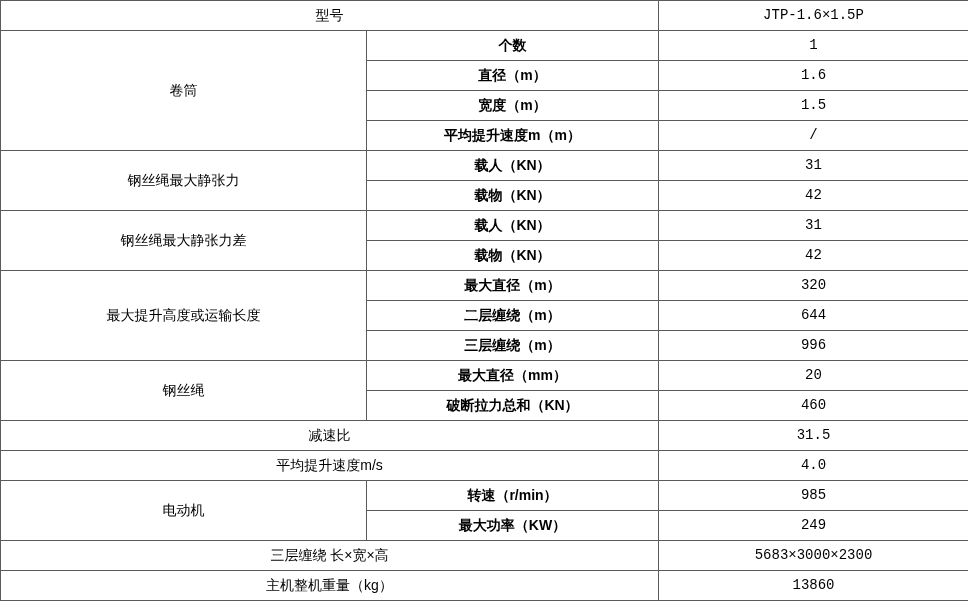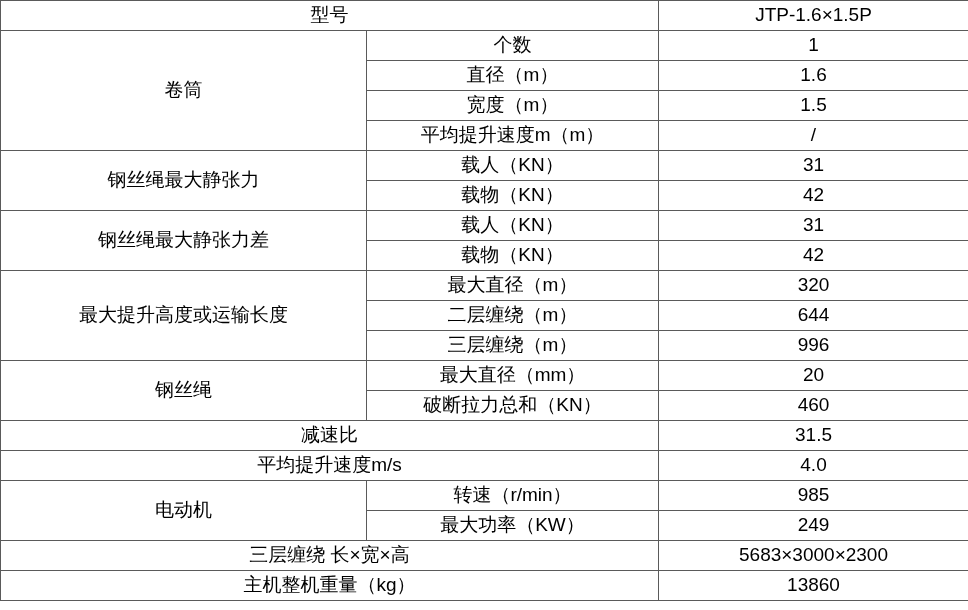--- a/index.html
+++ b/index.html
@@ -17,36 +17,37 @@
   #spec-table {
     border-collapse: collapse;
     width: 968px;
     table-layout: fixed;
     margin: 0;
   }
   #spec-table td {
     border: 1px solid #5a5a5a;
     text-align: center;
     vertical-align: middle;
-    font-size: 19px;
+    font-size: 14px;
     line-height: 1.2;
     padding: 2px 12px;
     height: 30px;
     box-sizing: border-box;
     background: #ffffff;
   }
   td.cat {
     font-size: 13.5px;
   }
   td.param {
     font-size: 13px;
+    font-weight: bold;
   }
   td.value {
     font-size: 12.5px;
-    font-family: Liberation Sans, sans-serif;
+    font-family: Liberation Mono, monospace;
   }
   td.wide {
     font-size: 13.5px;
   }
   .col-a { width: 366px; }
   .col-b { width: 292px; }
   .col-c { width: 310px; }
 </style>
 </head>
 <body>

